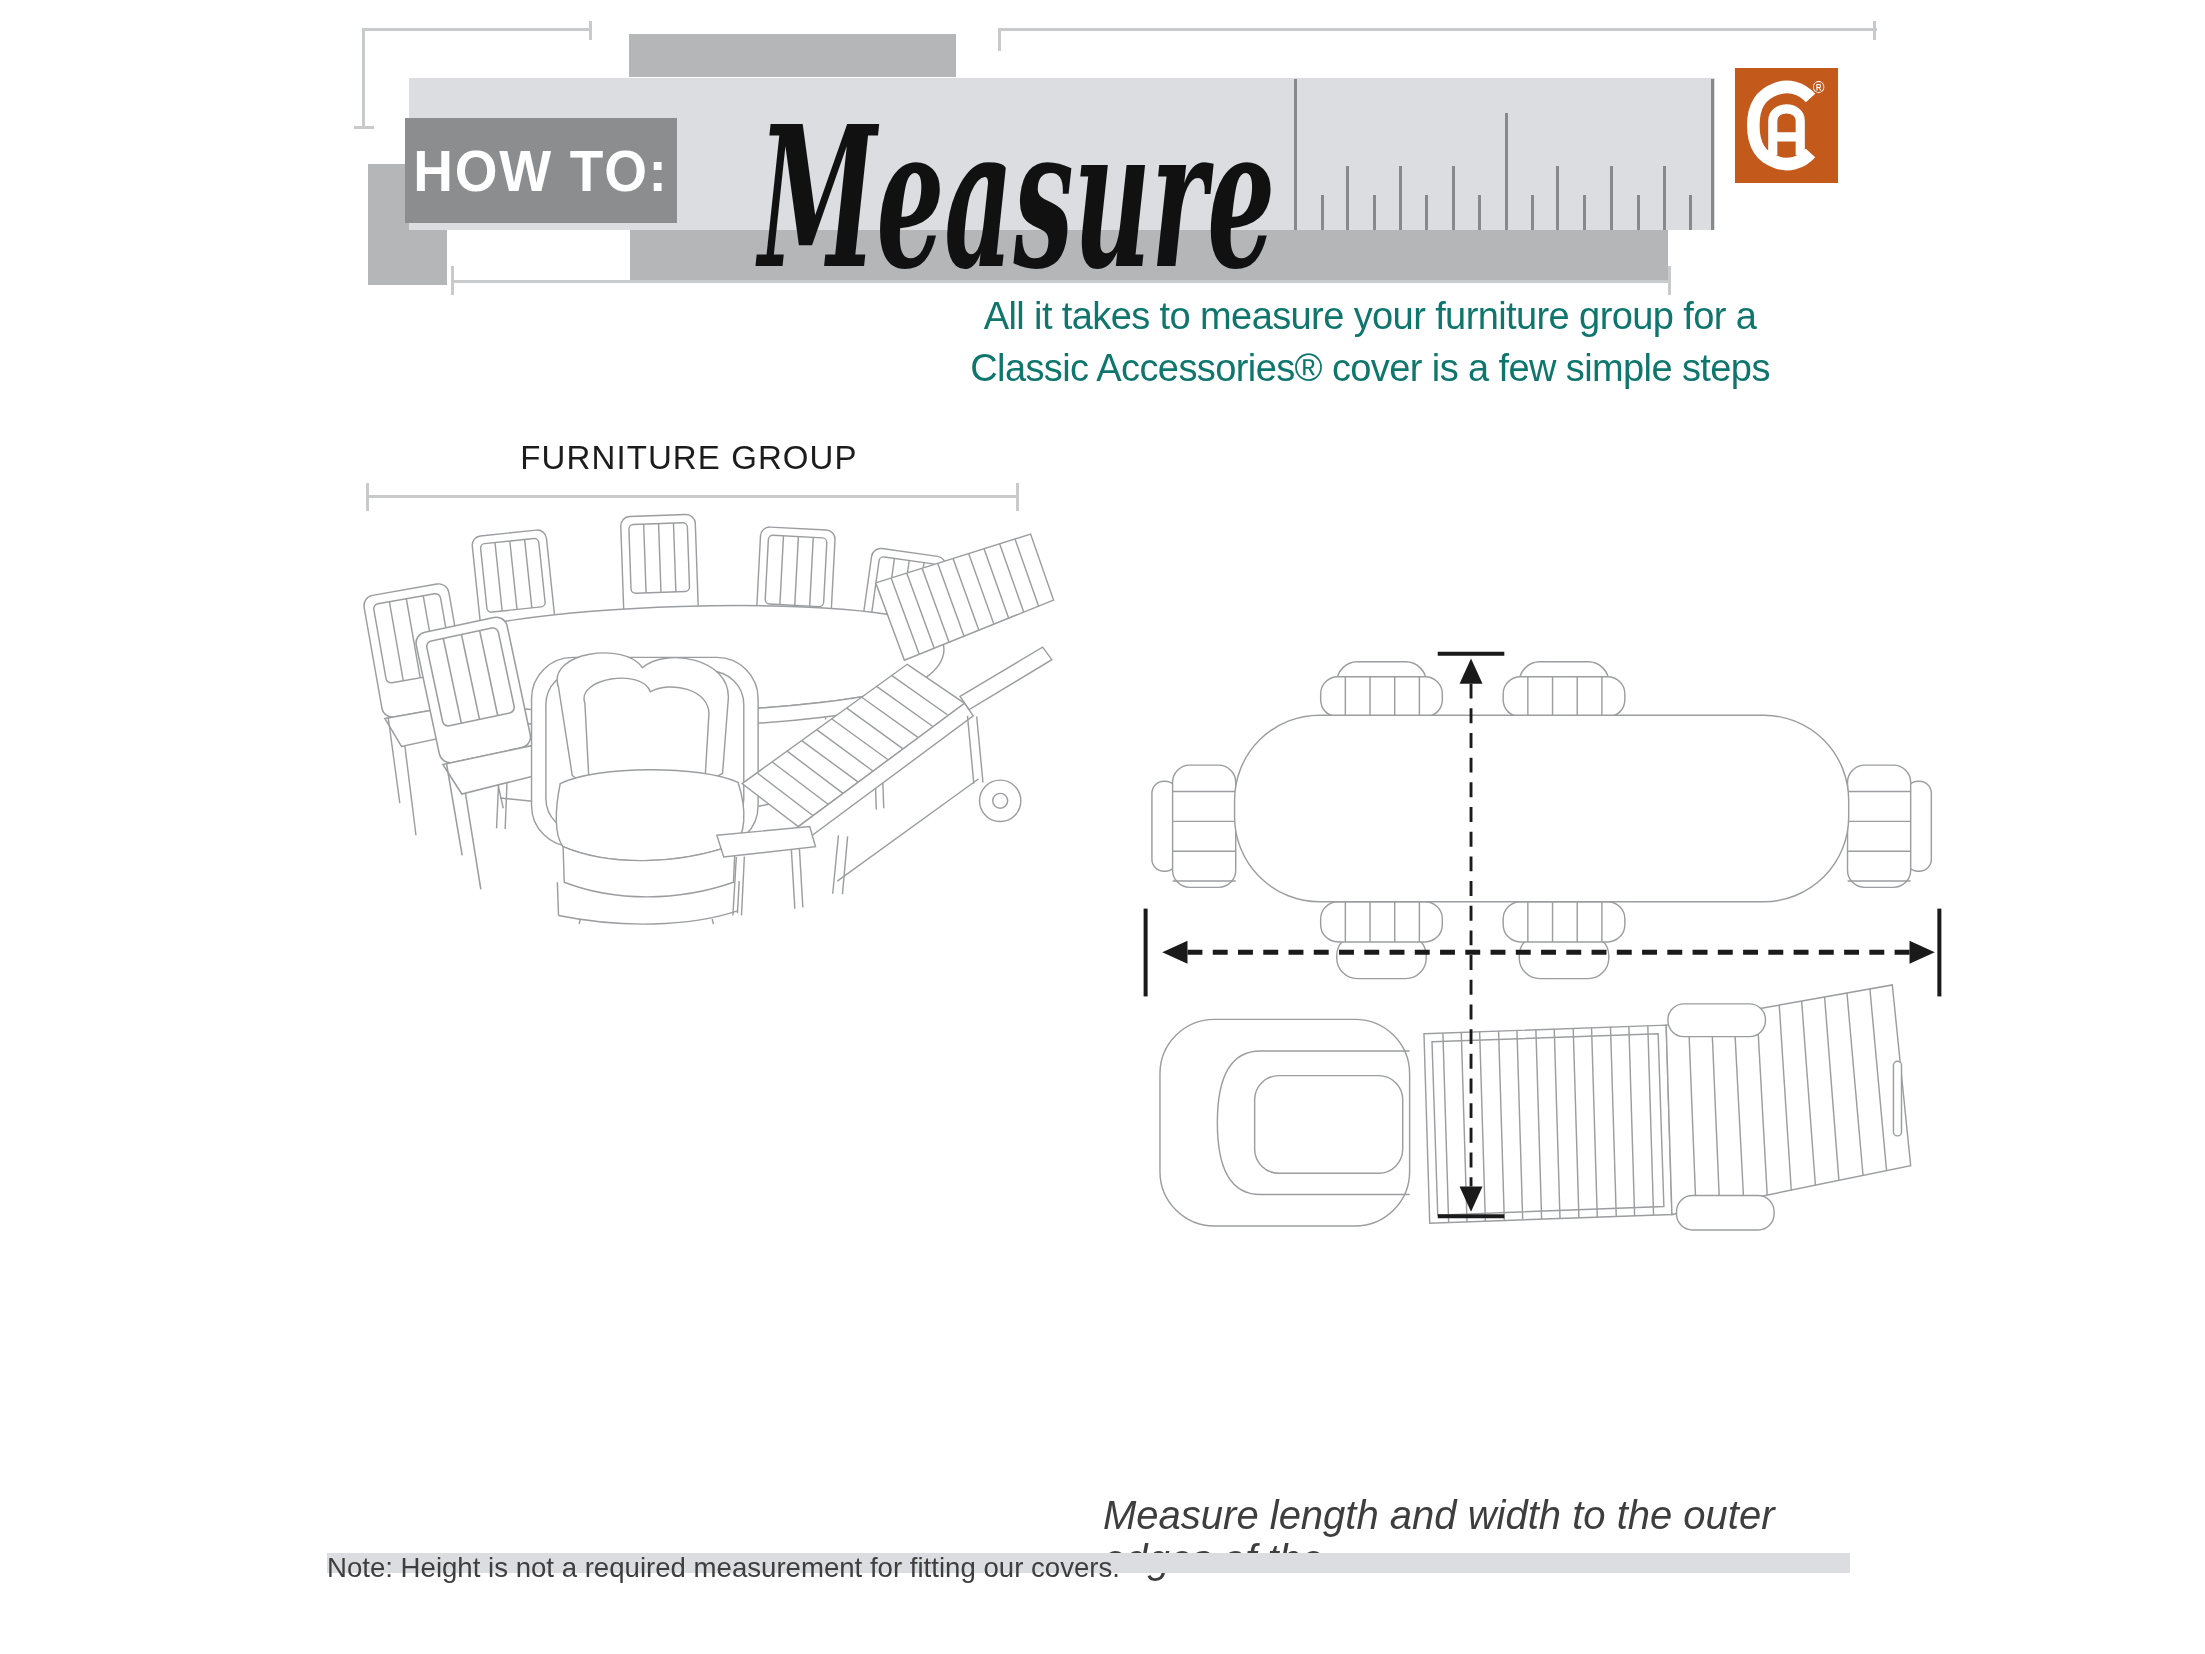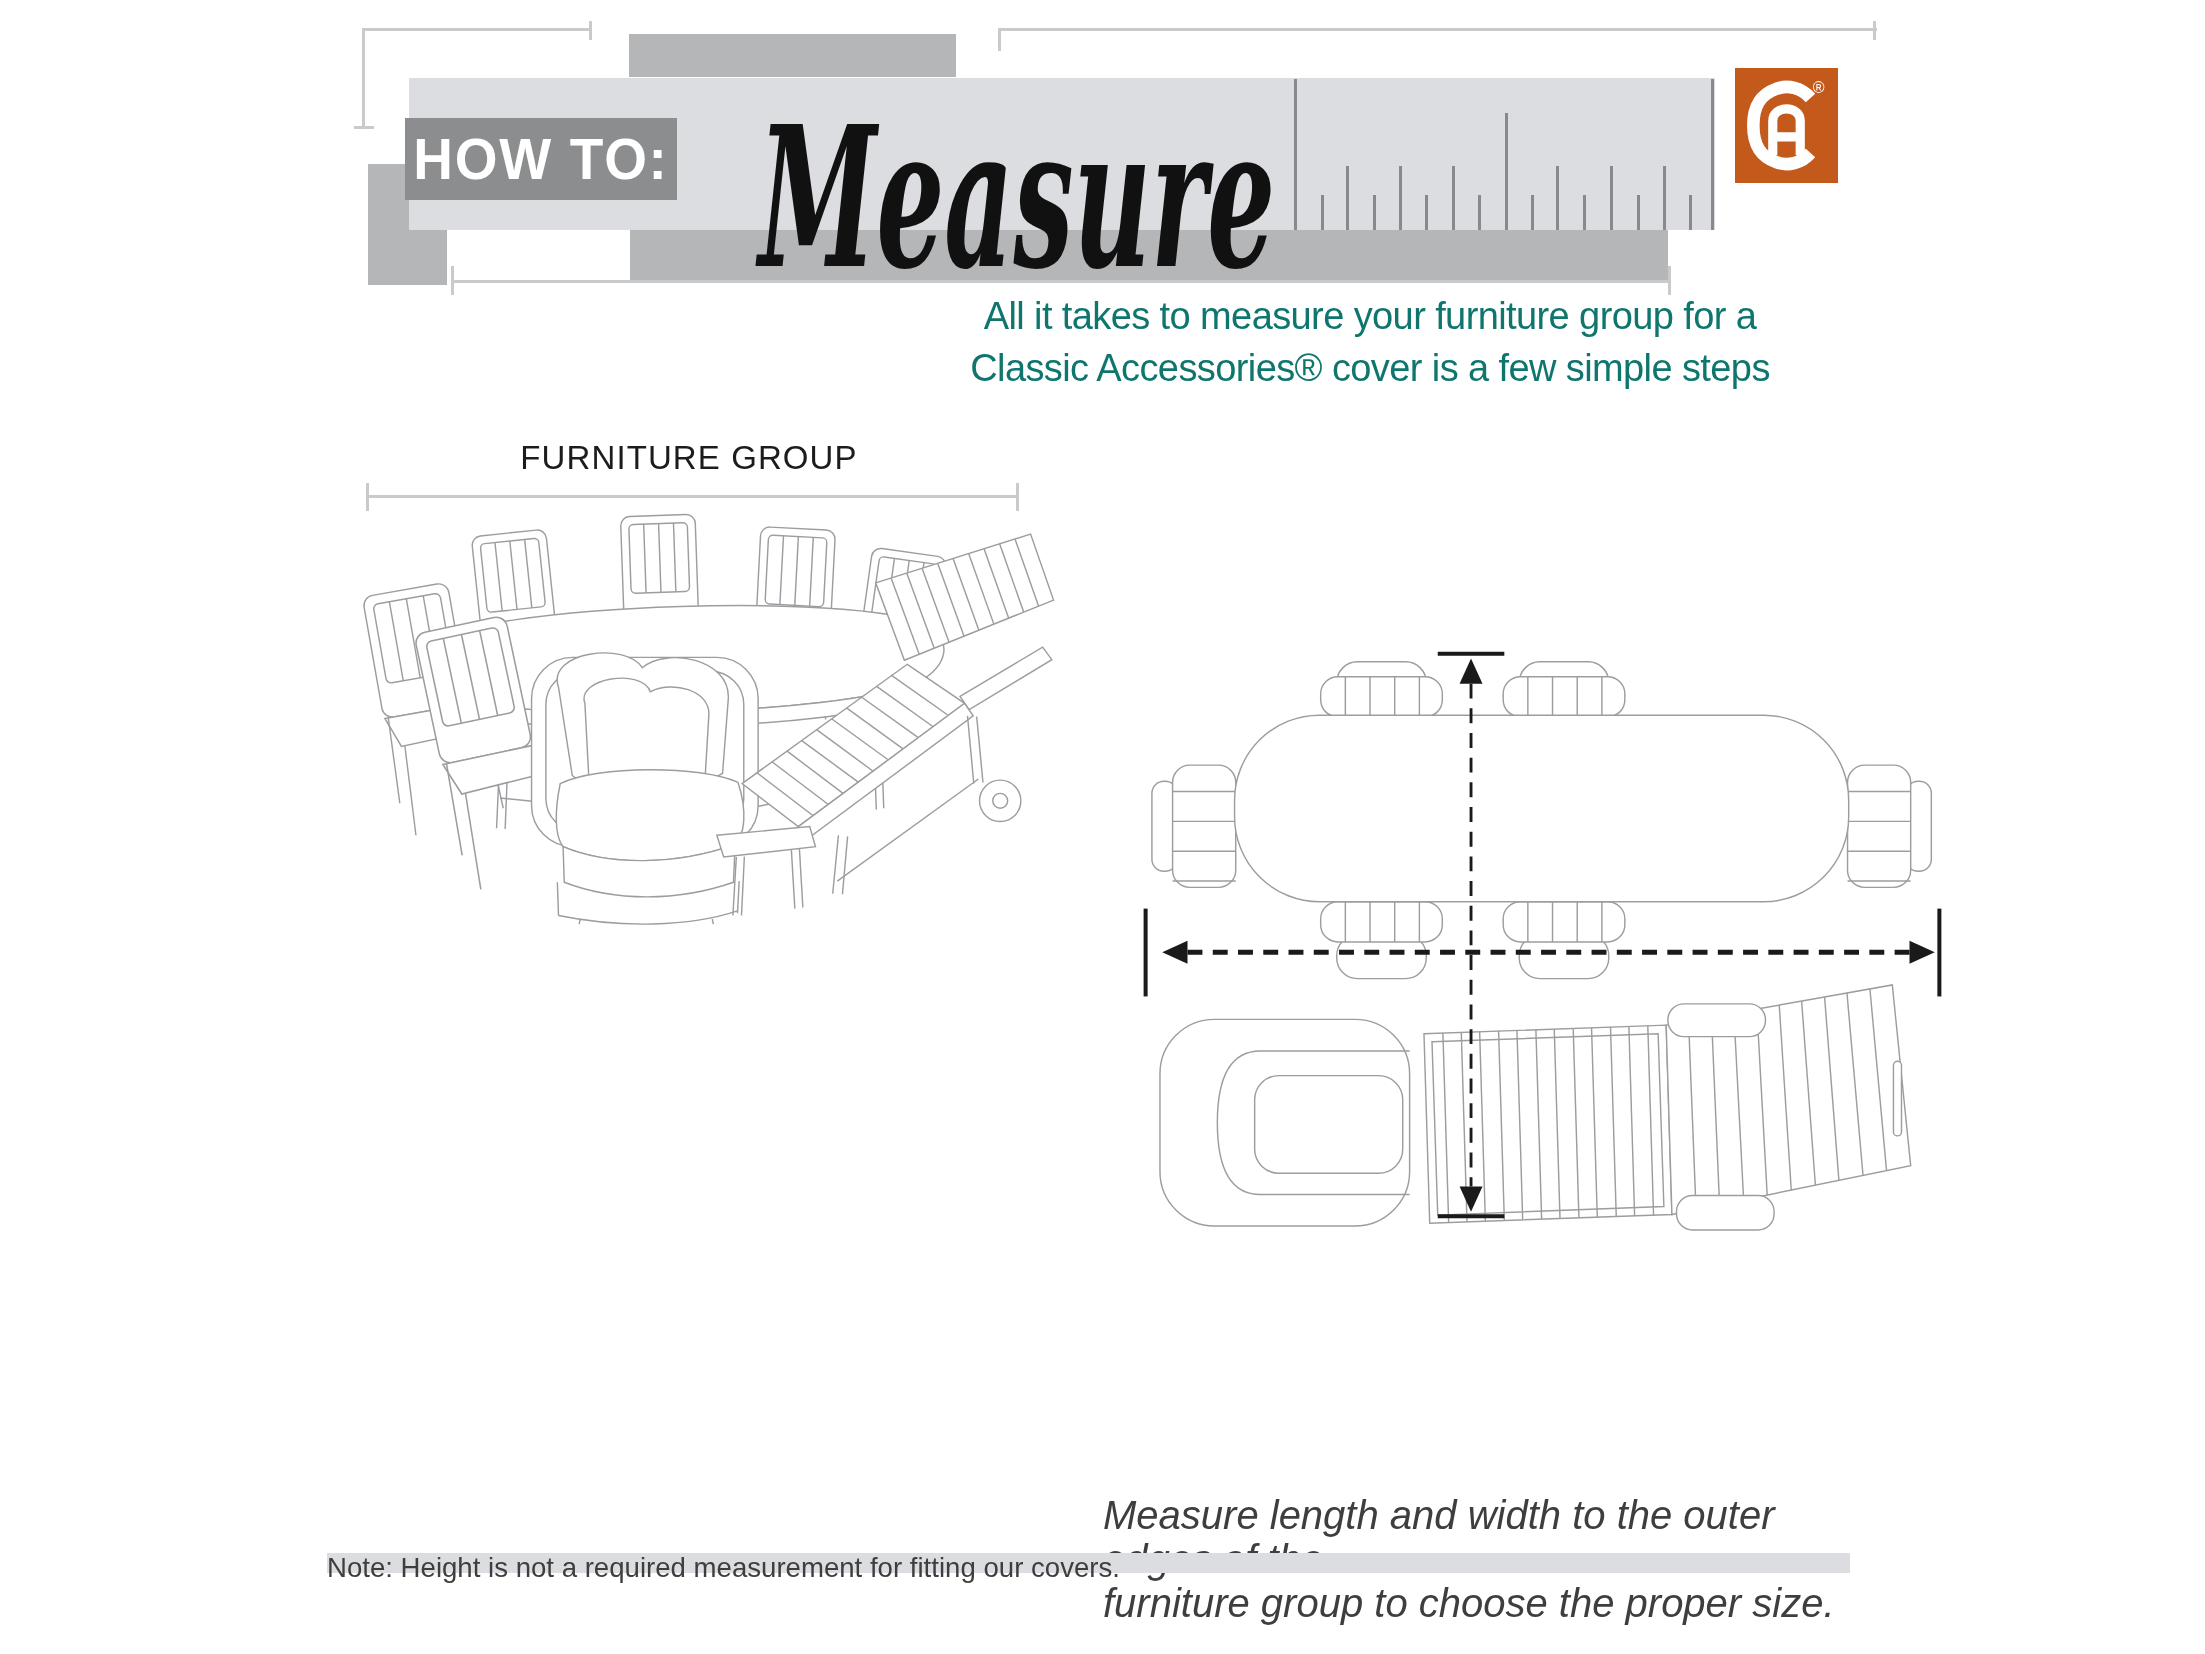--- a/index.html
+++ b/index.html
@@ -1,21 +1,21 @@
 <!DOCTYPE html>
 <html style="font-size:9.2px"><head>
 <meta charset="utf-8">
 <style>
   html,body{margin:0;padding:0;background:#fff;}
   #page{position:relative;width:2205px;height:1655px;background:#fff;overflow:hidden;
         font-family:"Liberation Sans",sans-serif;}
   .band{position:absolute;}
   .mline{position:absolute;background:#c9cacb;}
   .tick{position:absolute;background:#87898c;}
-  #howto-box{position:absolute;left:405px;top:118px;width:272px;height:82px;background:#8b8d8f;
+  #howto-box{position:absolute;left:405px;top:118px;width:272px;height:105px;background:#8b8d8f;
              display:flex;align-items:center;justify-content:center;}
   #howto-box span{color:#fff;font-weight:bold;font-size:55px;letter-spacing:1.7px;
                   font-family:"Liberation Sans",sans-serif;transform:scaleY(1.05);}
   #logo-box{position:absolute;left:1735px;top:68px;width:103px;height:115px;background:#c4591c;}
   #subtitle{position:absolute;left:884px;top:290px;width:972px;text-align:center;
             color:#0f766e;font-size:38px;line-height:52px;letter-spacing:-0.6px;}
   #furniture-label{position:absolute;left:402px;top:439px;width:574px;text-align:center;
             color:#1c1c1c;font-size:33px;font-weight:normal;letter-spacing:1.1px;}
   #instruction{position:absolute;left:1103px;top:1493px;width:770px;color:#3e3e3e;
             font-size:40px;line-height:44px;font-style:italic;}
@@ -309,21 +309,20 @@
       <line x1="15" y1="454" x2="15" y2="607" stroke-width="7"></line>
       <line x1="1398" y1="454" x2="1398" y2="607" stroke-width="7"></line>
       <polygon points="44,530 88,510 88,550" fill="#1a1a1a" stroke="none"></polygon>
       <line x1="88" y1="530" x2="1346" y2="530" stroke-width="9" stroke-dasharray="26 18"></line>
       <polygon points="1390,530 1346,510 1346,550" fill="#1a1a1a" stroke="none"></polygon>
     </g>
   </svg>
 
   <div id="instruction">
     <div>Measure length and width to the outer edges of the</div>
-    <div>furniture group to choose the proper size.</div>
   </div>
 
   <div id="bottom-bar"></div>
 
   <div id="note">Note: Height is not a required measurement for fitting our covers.</div>
 
 </div>
 
 
 </body></html>

